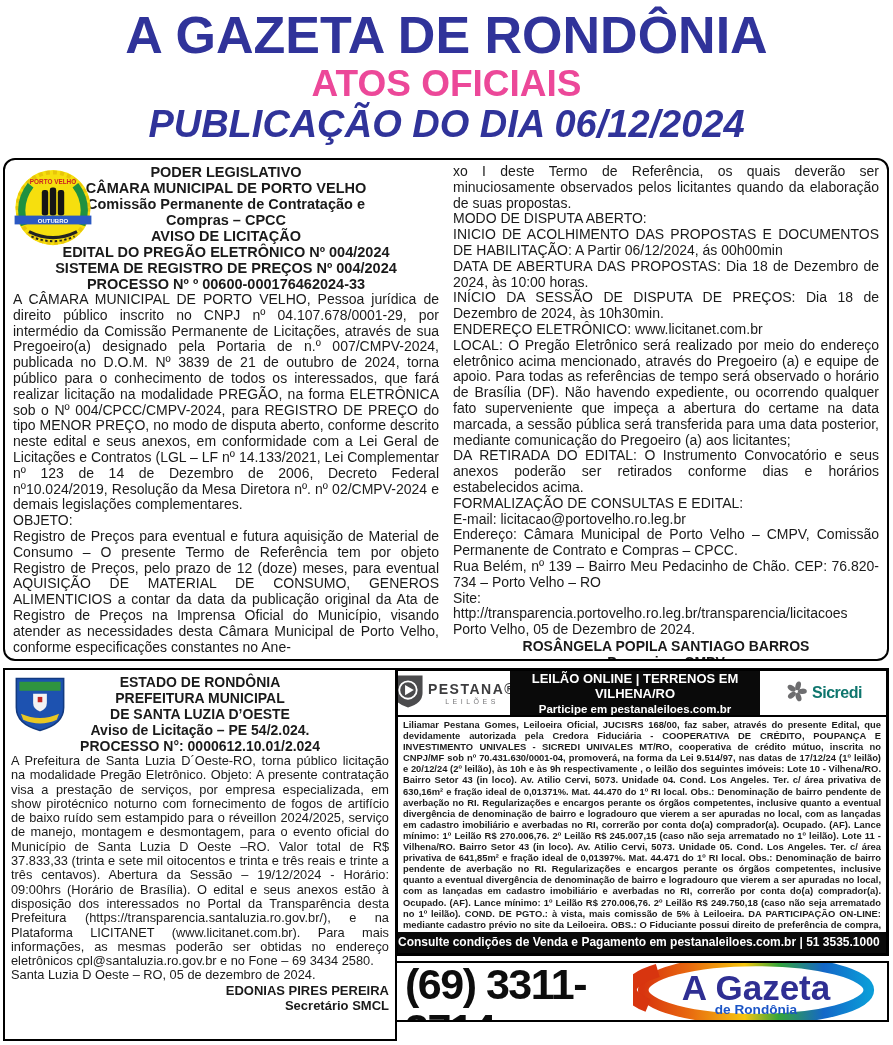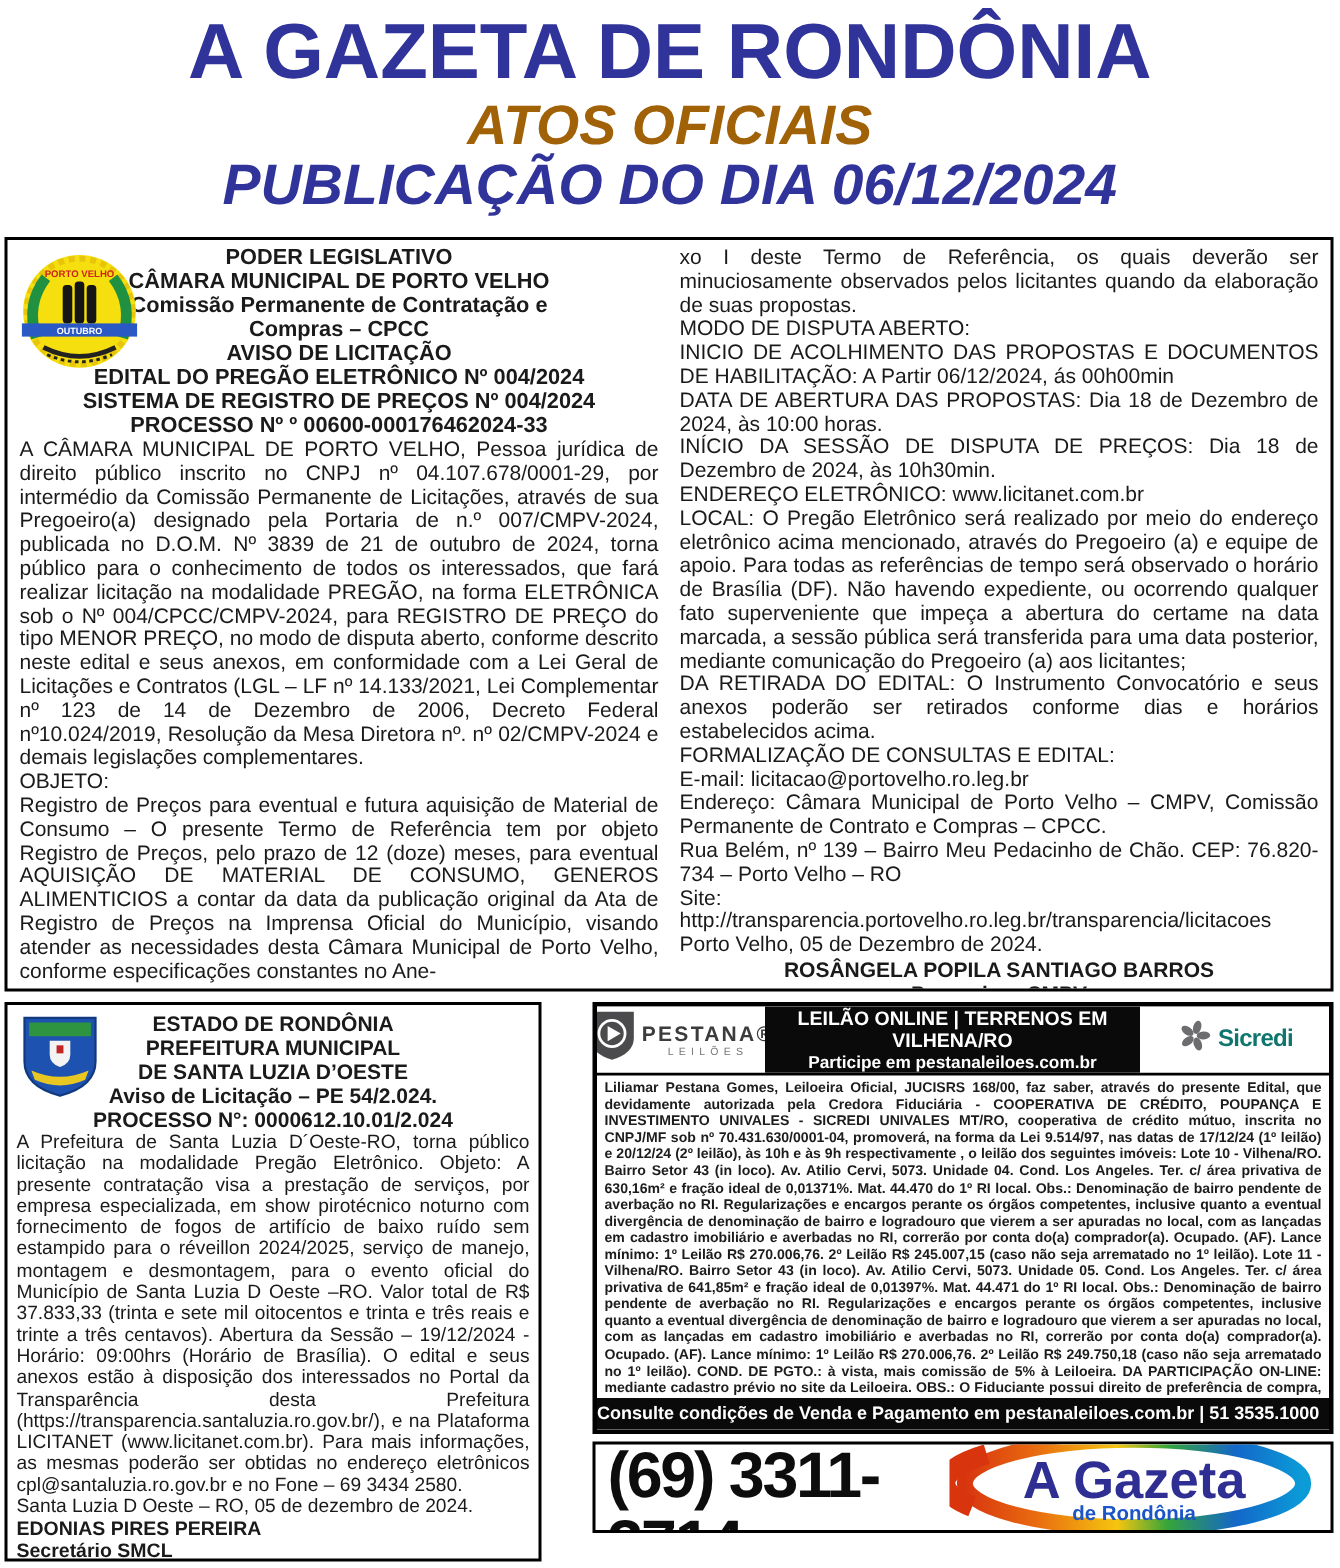--- a/index.html
+++ b/index.html
@@ -3,40 +3,40 @@
 <meta charset="utf-8">
 <style>
   html,body { margin:0; padding:0; background:#ffffff; }
   .page {
     position:relative; width:893px; height:1045px; background:#fff;
     font-family:"Liberation Sans", sans-serif; color:#1a1a1a; overflow:hidden;
   }
   
   .masthead { position:absolute; top:0; left:0; width:100%; text-align:center; }
   .mast-title { margin-top:8px; font-size:52px; font-weight:bold; color:#30339a; letter-spacing:0px; line-height:1.05; }
-  .mast-sub   { font-size:37px; font-weight:bold; color:#a16207; line-height:1.05; margin-top:2px;font-style:italic; }
+  .mast-sub   { font-size:37px; font-weight:bold; color:#ec4899; line-height:1.05; margin-top:2px; }
   .mast-date  { font-size:38px; font-weight:bold; color:#30339a; line-height:1.05; margin-top:2px;font-style:italic; }
   
   .box { position:absolute; border:2px solid #000; background:#fff; box-sizing:border-box; overflow:hidden; }
   p { margin:0; }
   
-  #box-cmpv { left:3px; top:158px; width:886px; height:503px; display:flex; gap:14px; padding:4px 8px; }
+  #box-cmpv { left:3px; top:158px; width:886px; height:503px; display:flex; gap:14px; padding:4px 8px;border-radius:12px; }
   .cmpv-col { flex:1; min-width:0; }
   .cmpv-header { position:relative; text-align:center; font-weight:bold; font-size:14.5px; line-height:16px; }
   .cmpv-logo { position:absolute; left:0; top:2px; }
   .body-text { font-size:14px; line-height:15.8px; text-align:justify; }
   .body-line { font-size:14px; line-height:15.8px; text-align:left; }
   .sig { text-align:center; font-weight:bold; font-size:14px; line-height:16.5px; }
   
-  #box-sl { left:3px; top:668px; width:358px; height:373px; padding:4px 6px; }
+  #box-sl { left:3px; top:668px; width:394px; height:373px; padding:4px 6px; }
   .sl-header { position:relative; text-align:center; font-weight:bold; font-size:14px; line-height:16px; }
   .sl-logo { position:absolute; left:2px; top:0; }
   .sl-body { font-size:12.8px; line-height:14.3px; text-align:justify; }
   .sl-line { font-size:12.8px; line-height:14.3px; text-align:left; }
-  .sl-sig { text-align:left; font-weight:bold; font-size:13px; line-height:15px; }
+  .sl-sig { text-align:right; font-weight:bold; font-size:13px; line-height:15px; }
   
   #box-pestana { left:395px; top:668px; width:494px; height:288px; border-width:3px; display:flex; flex-direction:column; padding:0; }
   .pestana-header { display:flex; align-items:stretch; border-bottom:2px solid #000; height:44px; flex:0 0 auto; }
   .ph-left { width:112px; display:flex; align-items:center; justify-content:center; gap:4px; background:#fff; }
   .pestana-wordmark { display:flex; flex-direction:column; align-items:center; }
   .pestana-name { font-size:14px; font-weight:bold; letter-spacing:1.5px; color:#3c3c3e; }
   .pestana-sub  { font-size:7px; letter-spacing:3.5px; color:#77777a; margin-top:1px; }
   .ph-center { flex:1; background:#0a0a0a; color:#fff; text-align:center; display:flex; flex-direction:column; justify-content:space-between; gap:2px; }
   .banner-l1 { font-size:13px; font-weight:bold; }
   .banner-l2 { font-size:11.5px; font-weight:bold; }

